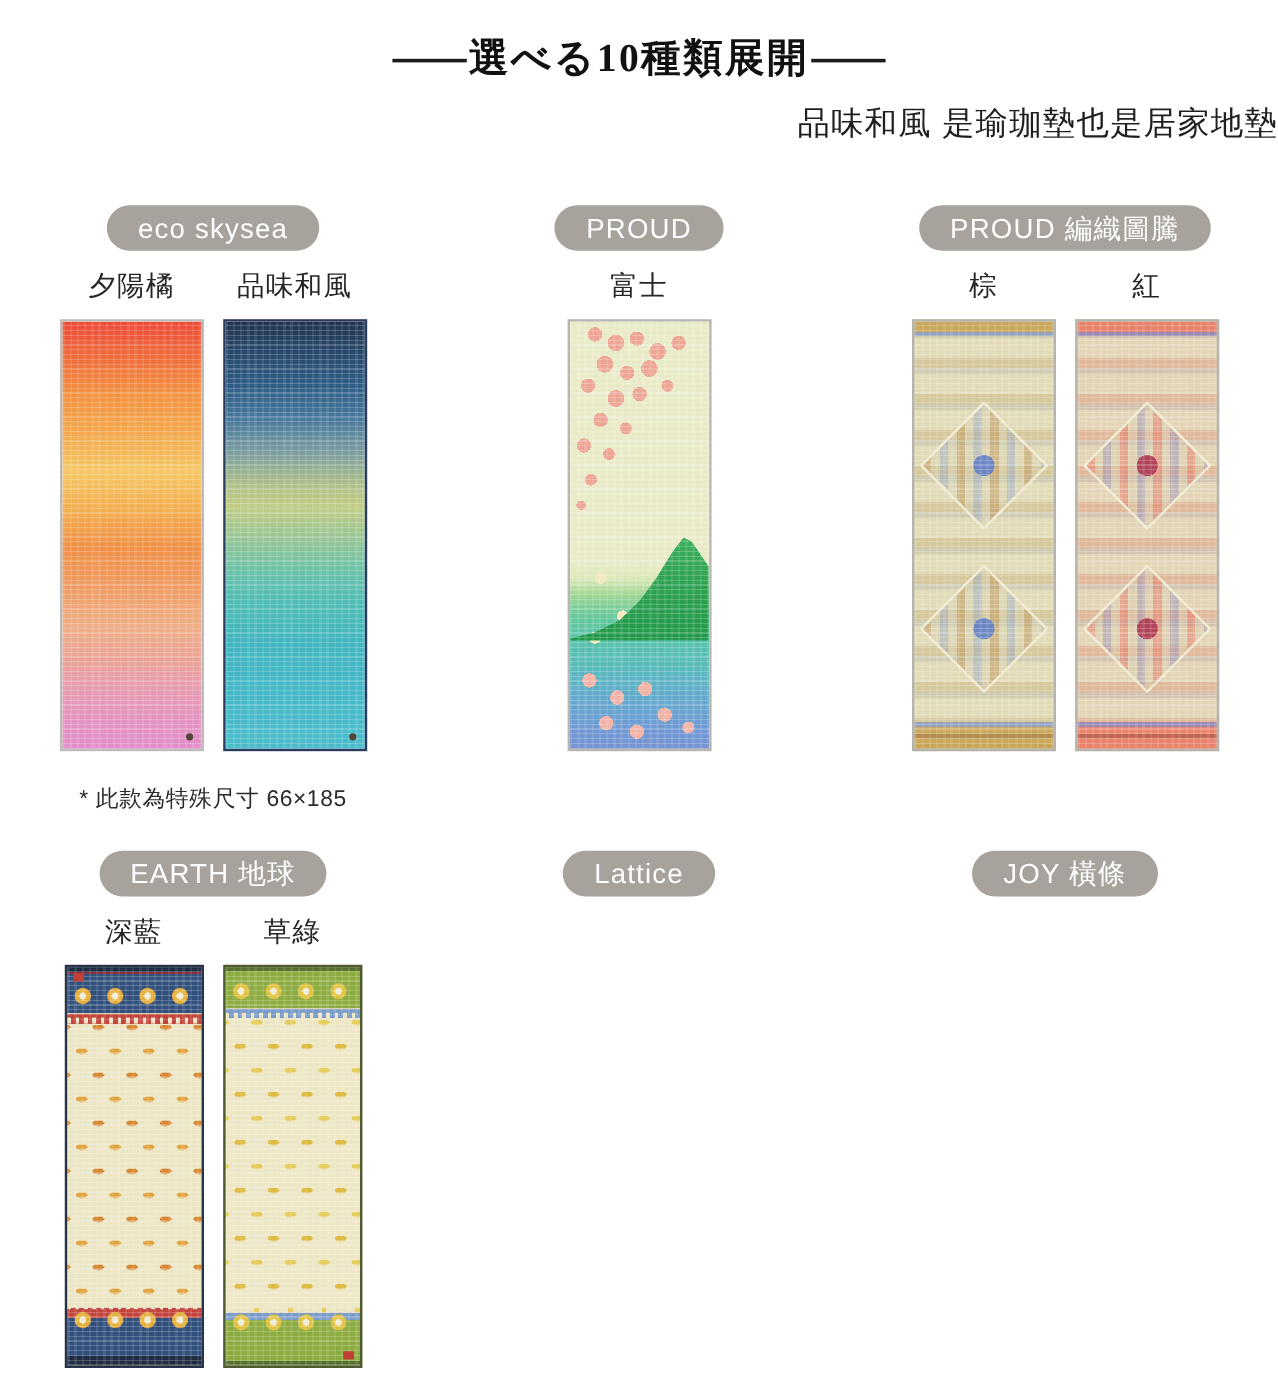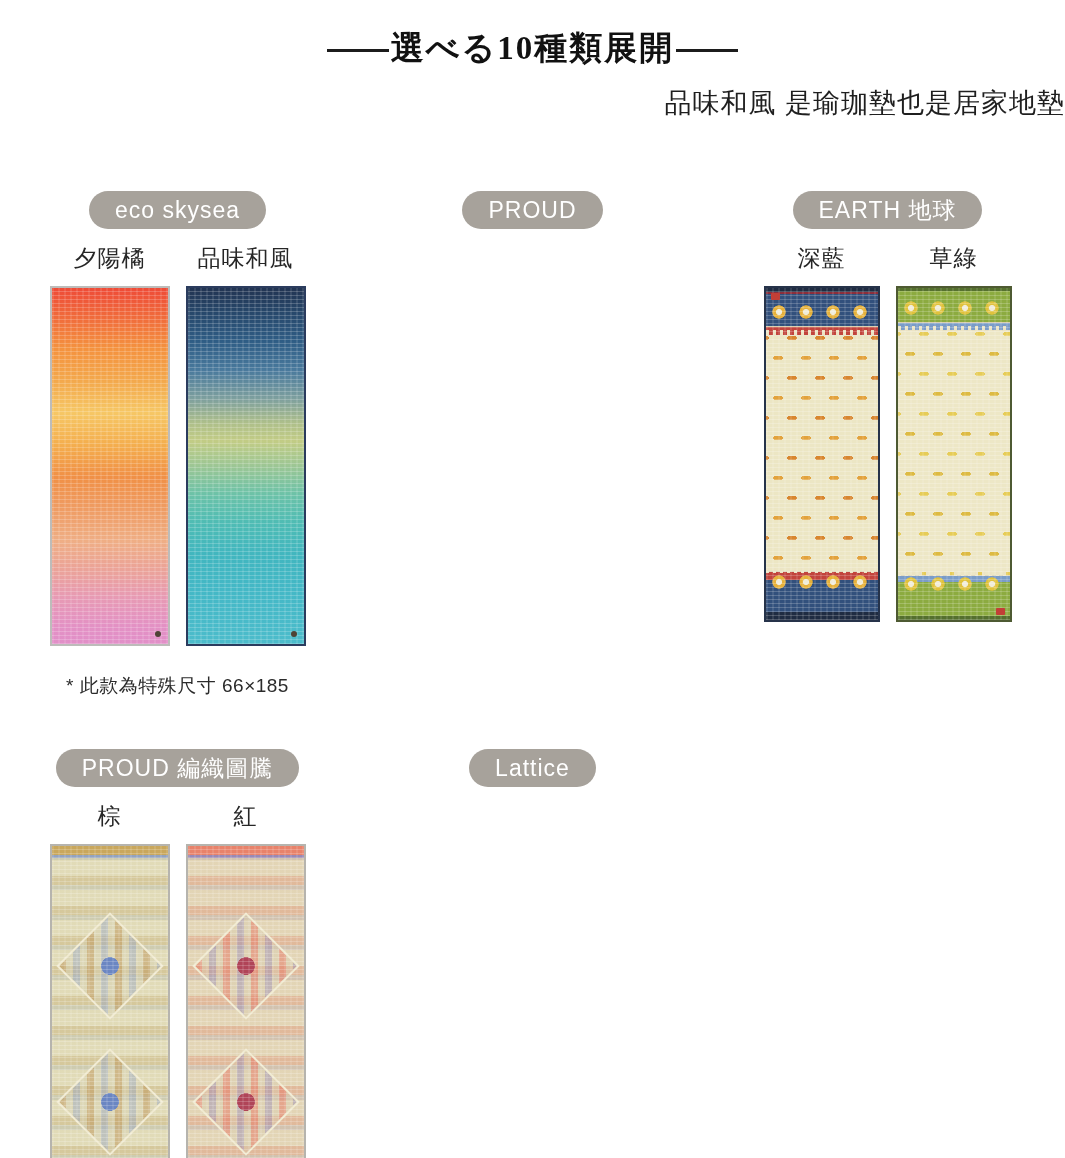--- a/index.html
+++ b/index.html
@@ -41,21 +41,21 @@
     grid-template-columns:repeat(3, 355px);
     justify-content:center;
     row-gap:30px;
     align-items:start;
   }
   .group { display:flex; flex-direction:column; align-items:center; }
   .badge {
     background:#a7a29b; color:#ffffff;
     font-size:23px; letter-spacing:1px;
     padding:4px 26px; border-radius:22px;
-    line-height:30px; white-space:nowrap;margin-top:20px;
+    line-height:30px; white-space:nowrap;
   }
   .variants { display:flex; gap:16px; margin-top:14px; }
   .variant { display:flex; flex-direction:column; align-items:center; }
   .variant-label {
     font-size:23px; color:#262626; letter-spacing:1px;
     margin-bottom:12px; white-space:nowrap;
   }
   .size-note { font-size:19px; color:#2b2b2b; margin-top:27px; letter-spacing:0.5px; }
 
   
@@ -271,20 +271,46 @@
             <i class="weave"></i>
             <i class="brand-dot"></i>
           </div>
         </div>
       </div>
       <div class="size-note">* 此款為特殊尺寸 66×185</div>
     </div>
 
     <div class="group">
       <div class="badge">PROUD</div>
+      <div class="variants">
+        <div class="variant">
+          <div class="variant-label">富士</div>
+          <div class="mat mat-sakura">
+            <i class="weave"></i>
+          </div>
+        </div>
+      </div>
+    </div>
+
+    <div class="group">
+      <div class="badge">PROUD 編織圖騰</div>
+      <div class="variants">
+        <div class="variant">
+          <div class="variant-label">棕</div>
+          <div class="mat mat-proud-brown">
+            <i class="weave"></i>
+          </div>
+        </div>
+        <div class="variant">
+          <div class="variant-label">紅</div>
+          <div class="mat mat-proud-red">
+            <i class="weave"></i>
+          </div>
+        </div>
+      </div>
     </div>
 
     <div class="group row2">
       <div class="badge">EARTH 地球</div>
       <div class="variants">
         <div class="variant">
           <div class="variant-label">深藍</div>
           <div class="mat mat-earth-blue">
             <i class="weave"></i>
             <i class="brand-tag tag-tl"></i>
@@ -293,39 +319,22 @@
         <div class="variant">
           <div class="variant-label">草綠</div>
           <div class="mat mat-earth-green">
             <i class="weave"></i>
             <i class="brand-tag tag-br"></i>
           </div>
         </div>
       </div>
     </div>
 
-    <div class="group">
-      <div class="badge">PROUD 編織圖騰</div>
-      <div class="variants">
-        <div class="variant">
-          <div class="variant-label">棕</div>
-          <div class="mat mat-proud-brown">
-            <i class="weave"></i>
-          </div>
-        </div>
-        <div class="variant">
-          <div class="variant-label">紅</div>
-          <div class="mat mat-proud-red">
-            <i class="weave"></i>
-          </div>
-        </div>
-      </div>
-    </div>
-
     <div class="group row2">
       <div class="badge">Lattice</div>
     </div>
 
     <div class="group row2">
+      <div class="badge">JOY 橫條</div>
     </div>
 
   </div>
 </div>
 
 </body></html>

